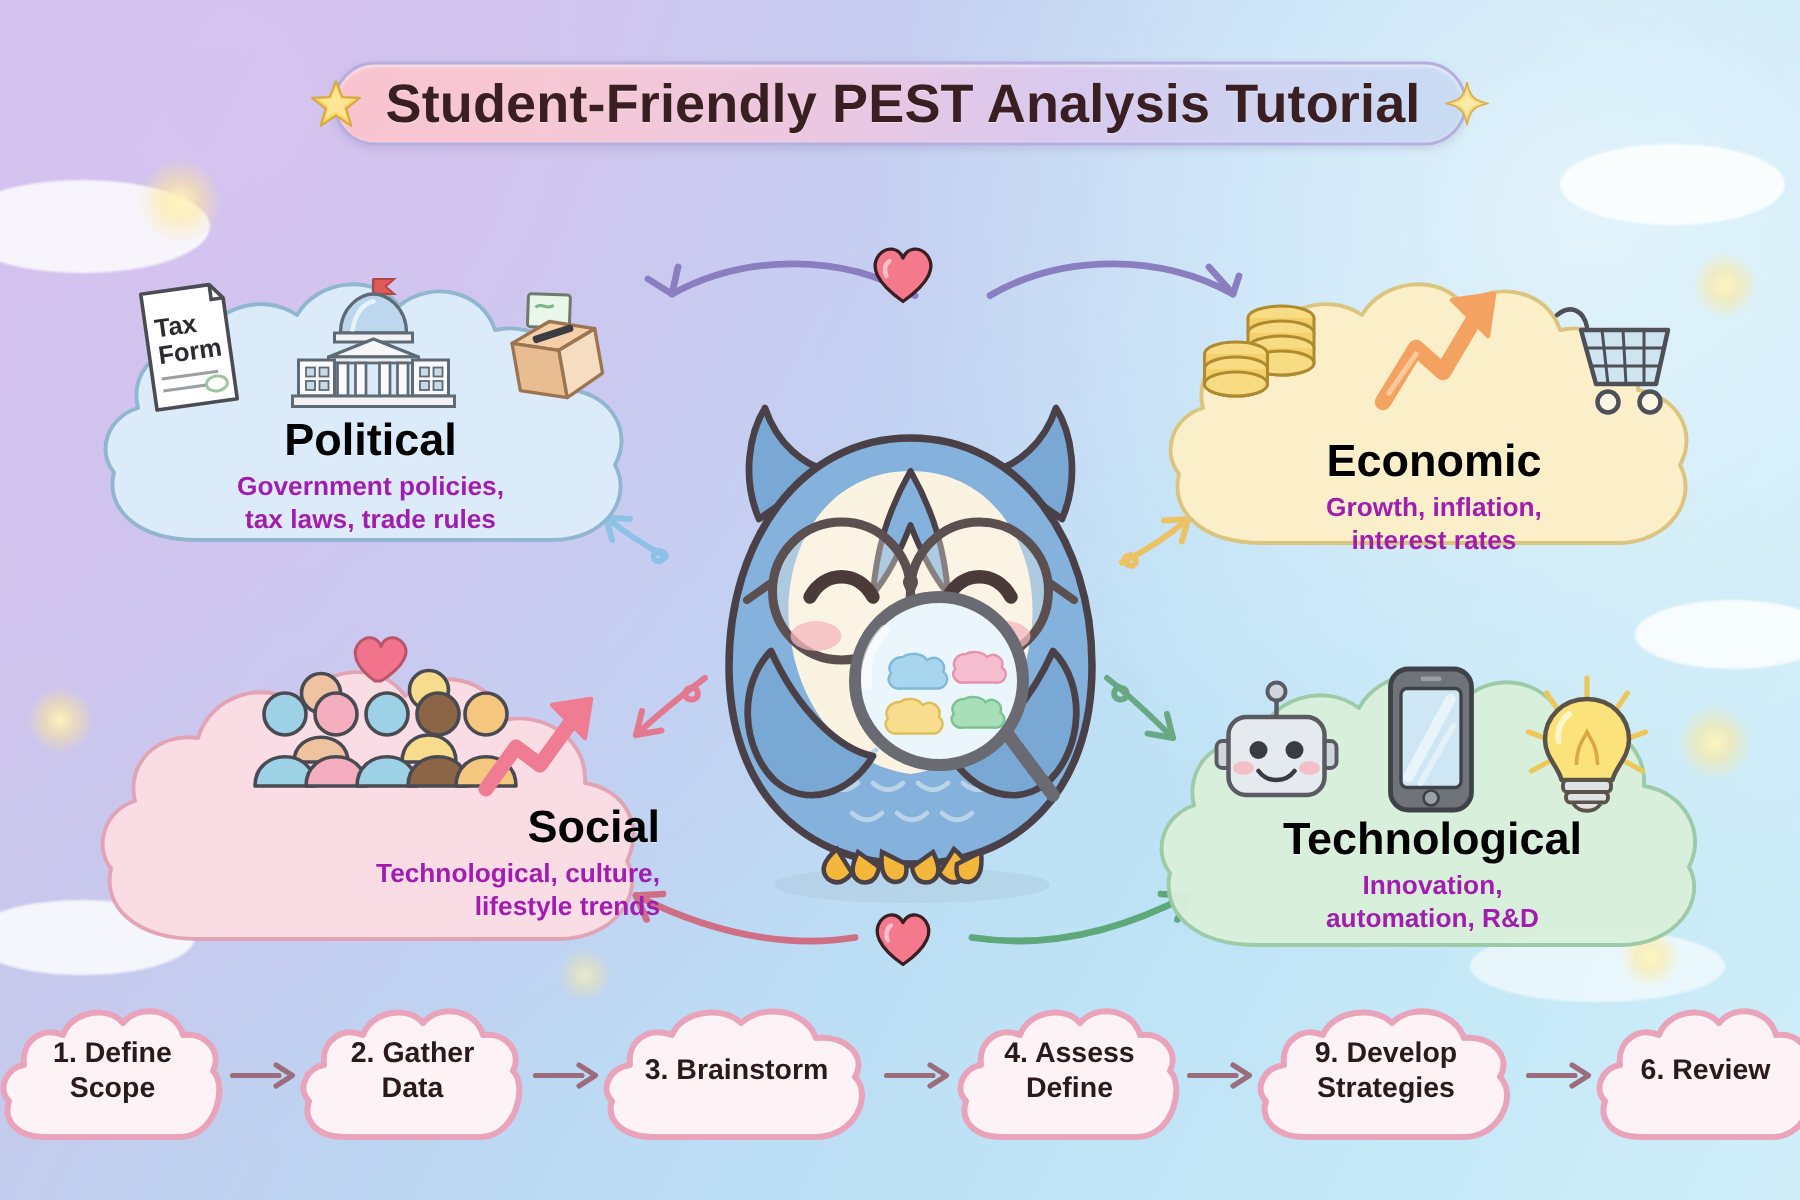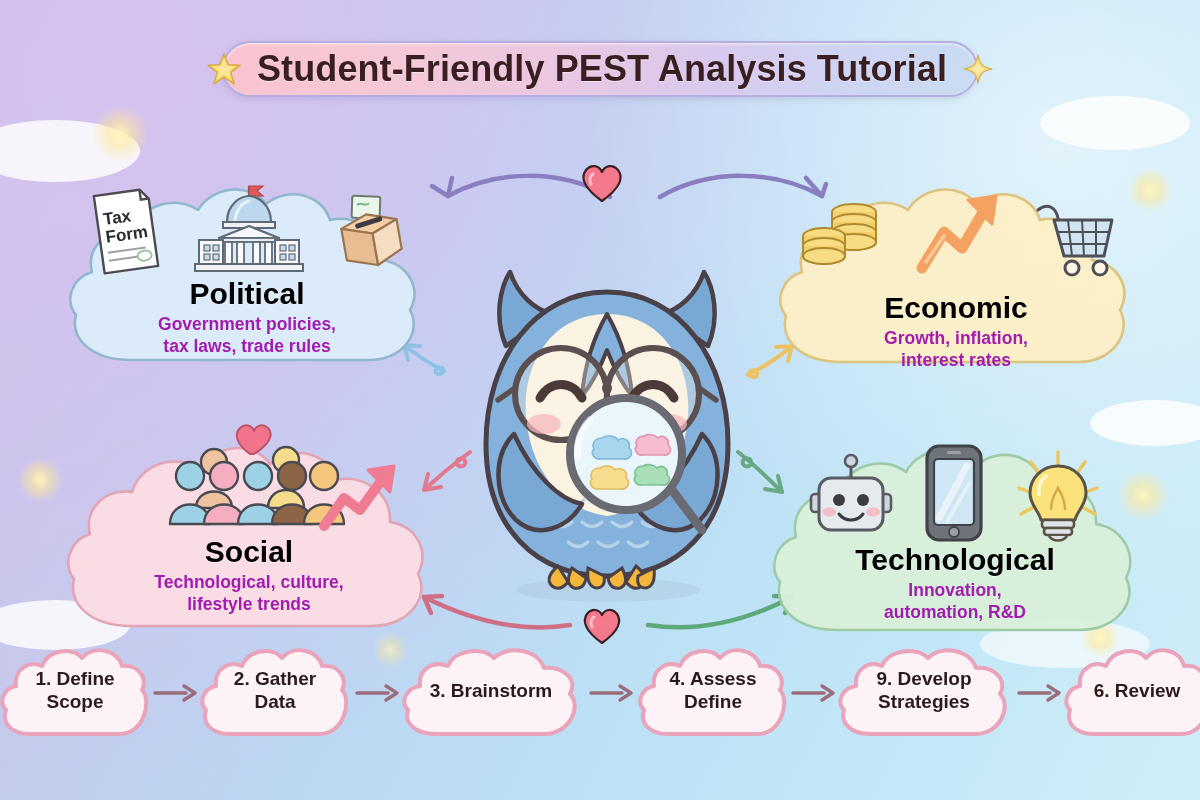--- a/index.html
+++ b/index.html
@@ -49,21 +49,21 @@
   
   .quad { position:absolute; }
   .quad .cloudbody { position:absolute; inset:0; }
   .quad .content { position:absolute; left:0; right:0; text-align:center; }
   .q-title { font-size:30px; font-weight:bold; color:#000000; line-height:1.05;
              text-shadow:0 1px 0 rgba(255,255,255,0.5); }
   .q-desc  { font-size:17.5px; font-weight:700; color:#a21caf; line-height:1.28; margin-top:3px; }
   .icons-row { display:flex; align-items:flex-end; justify-content:center; gap:18px; }
 
   
-  .steps { position:absolute; left:0; top:636px; width:1200px; height:140px; }
+  .steps { position:absolute; left:0; top:660px; width:1200px; height:140px; }
   .step { position:absolute; top:0; width:150px; height:110px; }
   .step .lbl{
     position:absolute; left:0; right:0; top:50%; transform:translateY(-50%);
     text-align:center; font-size:19px; font-weight:bold; color:#2b1a1c; line-height:1.2;
     padding:0 6px;
   }
   .step-arrow{ position:absolute; top:46px; width:46px; height:22px; }
 
   svg { display:block; overflow:visible; }
 </style>
@@ -286,21 +286,21 @@
       <circle cx="170" cy="52" r="14" fill="#f5c77e"></circle>
       <path d="M150 100 C 150 74 190 74 190 100 Z" fill="#f5c77e"></path>
     </g>
   </svg>
 
   <svg style="position:absolute;left:258px;top:42px;" width="88" height="76" viewBox="0 0 88 76">
     <path d="M8 66 L28 38 L44 50 L70 14" fill="none" stroke="#ef7c93" stroke-width="10" stroke-linecap="round" stroke-linejoin="round"></path>
     <path d="M52 10 L78 6 L74 32 Z" fill="#ef7c93" stroke="#ef7c93" stroke-width="3" stroke-linejoin="round"></path>
   </svg>
 
-  <div class="content" style="top:118px;">
+  <div class="content" style="top:118px;text-align:right;">
     <div class="q-title">Social</div>
     <div class="q-desc">
       <div>Technological, culture,</div>
       <div>lifestyle trends</div>
     </div>
   </div>
 </div>
 
 <div class="quad" style="left:762px;top:420px;width:386px;height:224px;">
   <svg class="cloudbody" viewBox="0 0 386 224">

